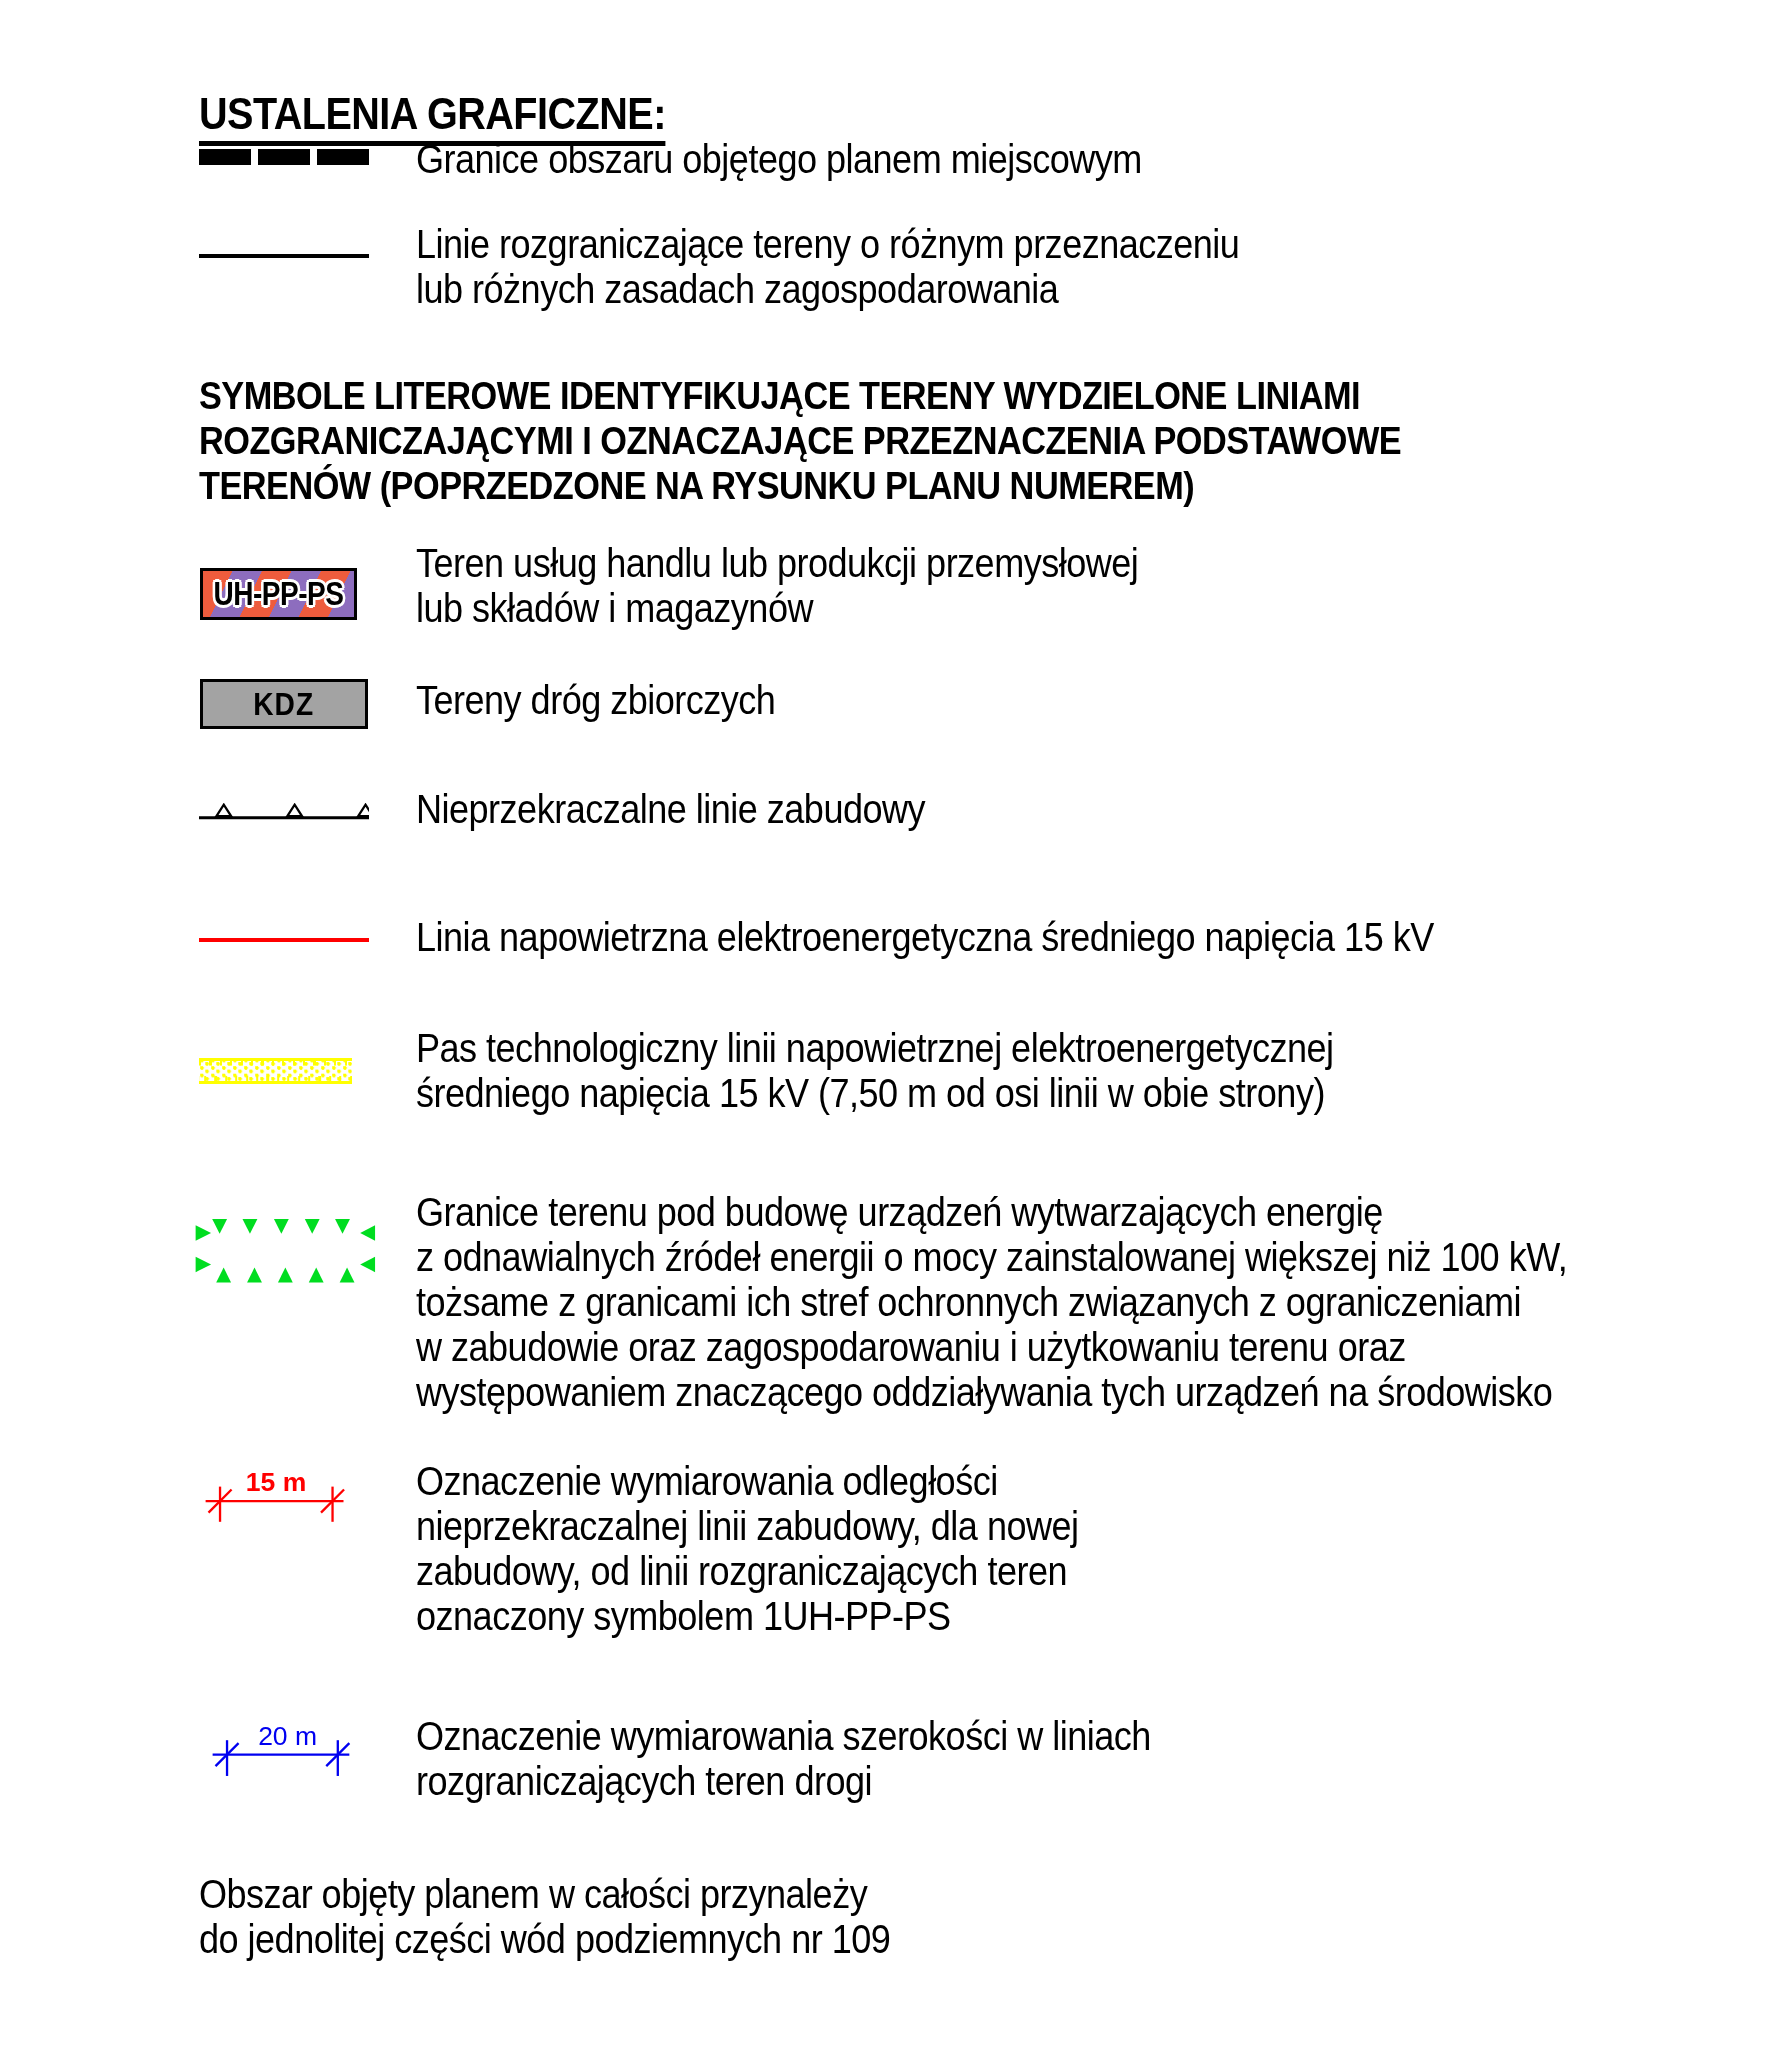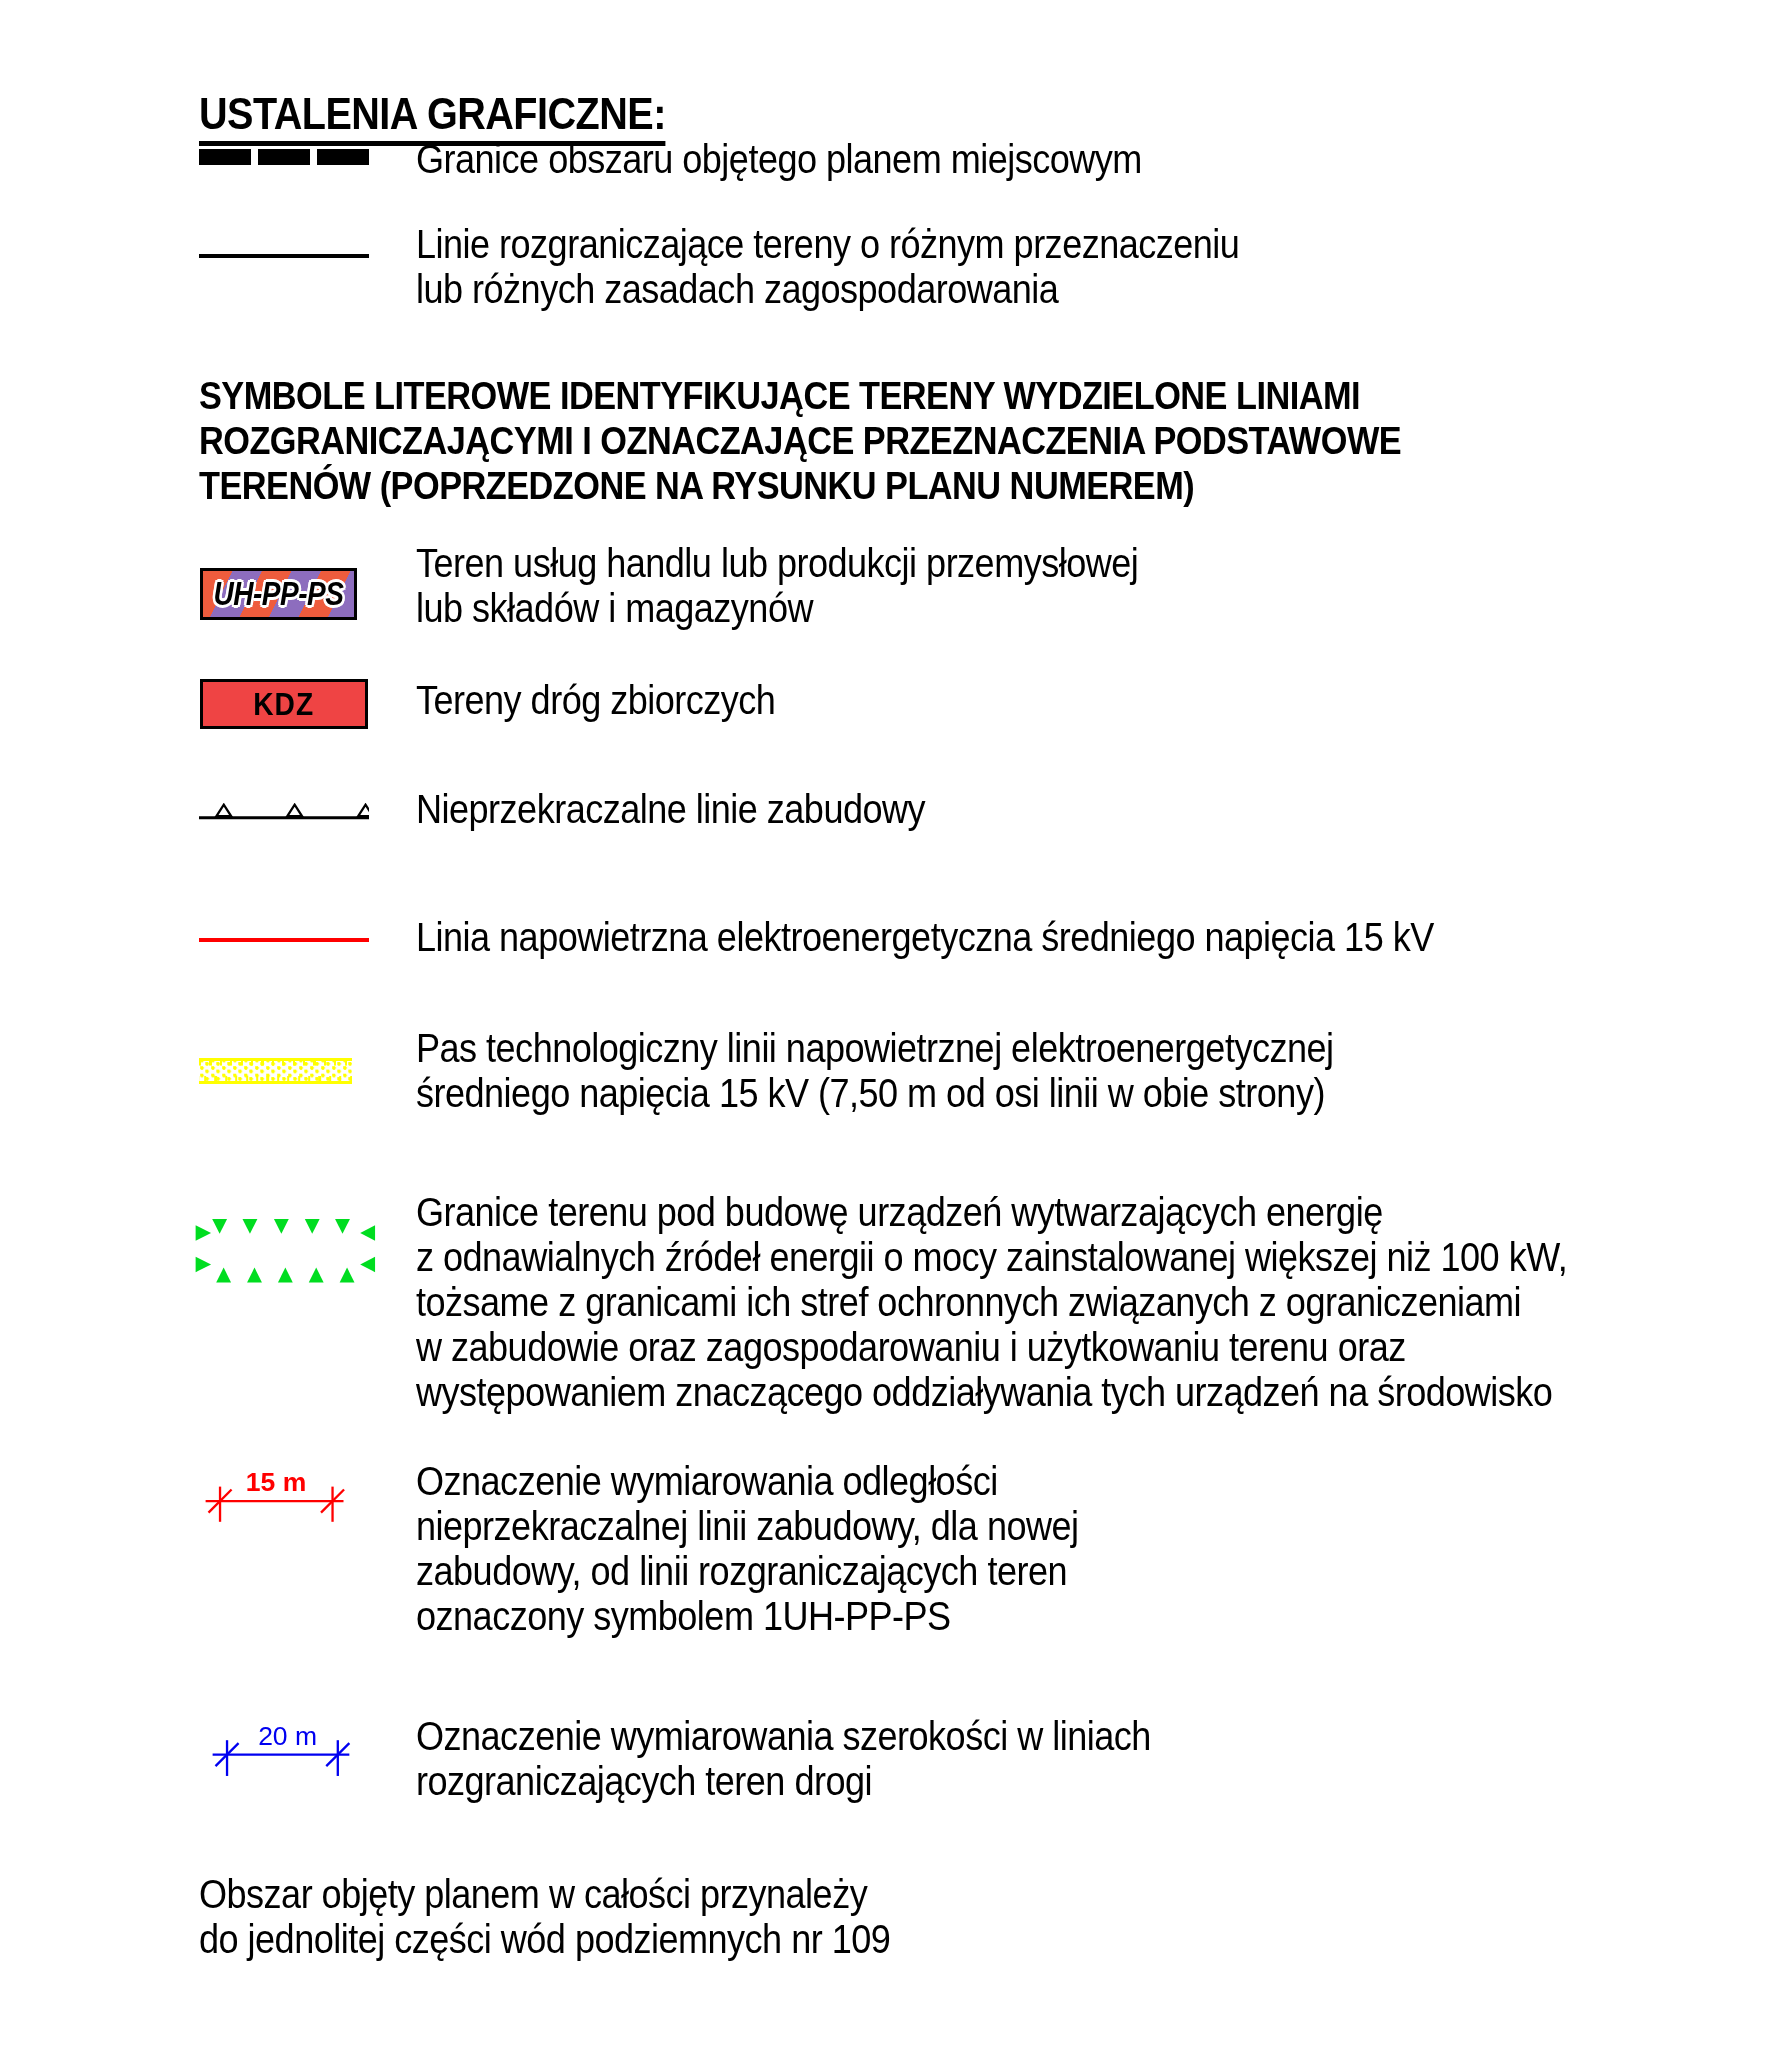--- a/index.html
+++ b/index.html
@@ -51,32 +51,32 @@
     left:199px;top:149px;width:170px;height:16px;
     background:repeating-linear-gradient(90deg,#000 0 52px,transparent 52px 59px);
   }
   .sym-solid{left:199px;top:254px;width:170px;height:4px;background:#000;}
   .sym-power{left:199px;top:938px;width:170px;height:3.5px;background:var(--red);}
 
   .sym-uh{
     left:200px;top:568px;width:151px;height:46px;
     border:3.5px solid #000;
     background:repeating-linear-gradient(116deg,var(--orange) 0 26.5px,var(--purple) 26.5px 53px);
-    display:flex;align-items:center;justify-content:center;overflow:hidden;font-style:italic;
+    display:flex;align-items:center;justify-content:center;overflow:hidden;
   }
   .sym-uh-text{
     font-size:33px;font-weight:bold;white-space:nowrap;color:#000;
     transform:scaleX(0.85);letter-spacing:-0.6px;
     text-shadow:
       2.9px 0 0 #fff,-2.9px 0 0 #fff,0 2.9px 0 #fff,0 -2.9px 0 #fff,
       2.3px 2.3px 0 #fff,-2.3px 2.3px 0 #fff,2.3px -2.3px 0 #fff,-2.3px -2.3px 0 #fff;
   }
   .sym-kdz{
     left:200px;top:679px;width:162px;height:44px;
-    border:3.5px solid #000;background:#ef4444;
+    border:3.5px solid #000;background:#a3a3a3;
     display:flex;align-items:center;justify-content:center;
   }
   .sym-kdz-text{
     font-size:32px;font-weight:bold;white-space:nowrap;color:#000;
     transform:scaleX(0.88);letter-spacing:1.2px;
   }
   .sym-building{left:199px;top:803px;width:170px;height:17.3px;}
   .sym-tech{
     left:199px;top:1058px;width:153px;height:19.6px;
     border-top:3.5px solid var(--yellow);border-bottom:3.5px solid var(--yellow);

